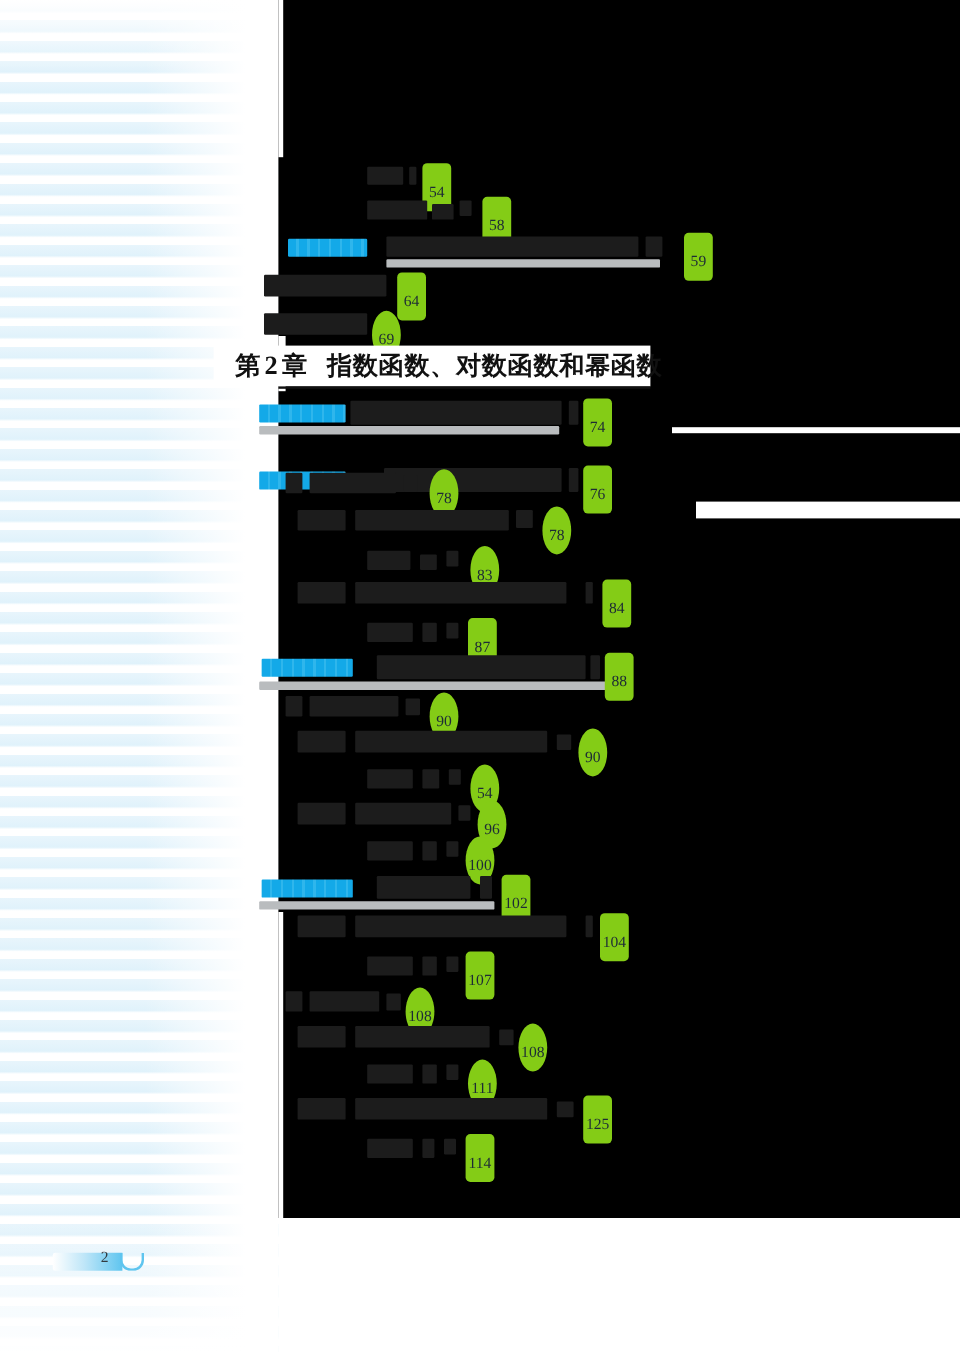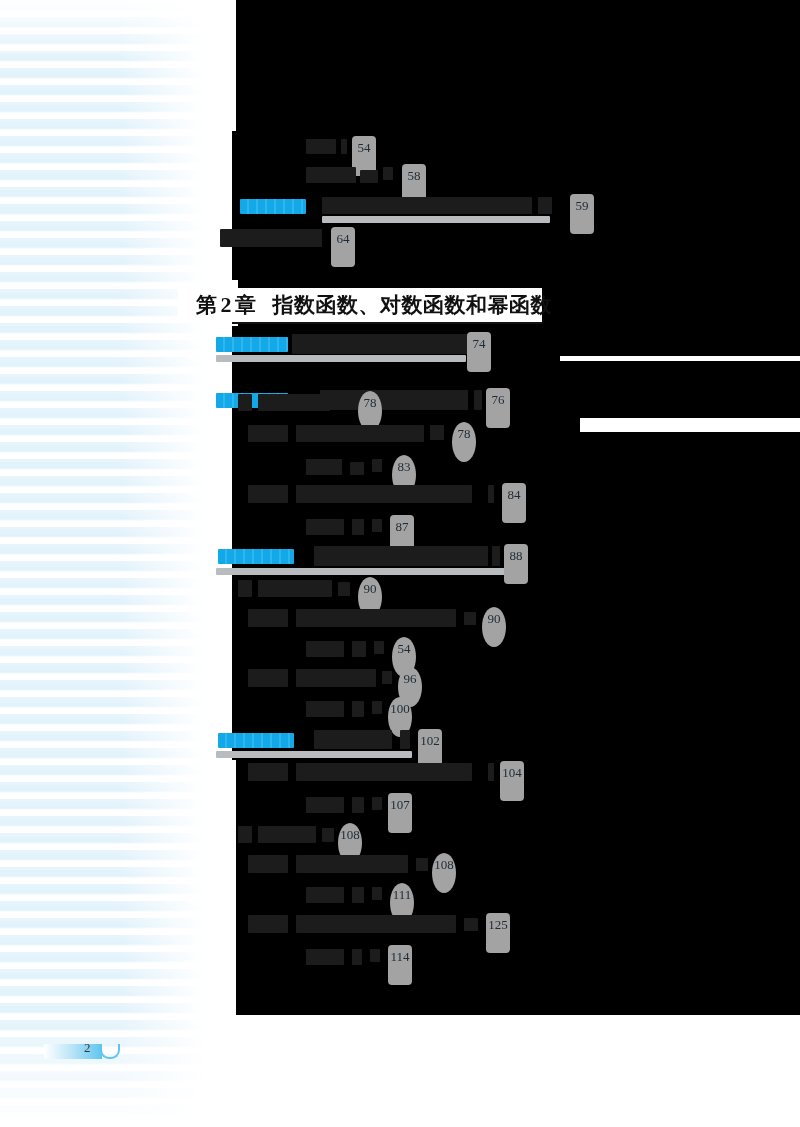--- a/index.html
+++ b/index.html
@@ -66,28 +66,28 @@
     background:
       repeating-linear-gradient(to right,
         #13a9e8 0px,#13a9e8 7px,
         #2fb6ec 7px,#2fb6ec 9px);
   }
 
   
   .pgbadge{
     position:absolute;
     min-width:24px;height:40px;
-    background:#a3a3a3;
+    background:#84cc16;
     border-radius:4px;
     color:#1d2b36;
     font-family:"Liberation Serif", serif;
     font-size:13px;
     line-height:24px;
     text-align:center;
-    padding:0 2px;
+    padding:12px 2px;
     box-sizing:border-box;
   }
   .pgbadge.round{border-radius:50%;}
 
   
   .chapter-band{
     position:absolute;left:178px;top:288px;width:364px;height:34px;
     background:#ffffff;
   }
   .chapter-title{
@@ -165,33 +165,37 @@
       <div class="bar" style="left:516px;top:1px;width:14px;height:17px;"></div>
       <div class="leader" style="left:300px;top:20px;width:228px;"></div>
       <div class="pgbadge" style="left:548px;top:-2px;">59</div>
     </div>
 
     <div class="row" style="left:0;top:228px;width:800px;">
       <div class="bar" style="left:220px;top:1px;width:102px;height:18px;"></div>
       <div class="pgbadge" style="left:331px;top:-1px;">64</div>
     </div>
 
+    <div class="row" style="left:0;top:260px;width:800px;">
+      <div class="bar" style="left:220px;top:1px;width:86px;height:18px;"></div>
+      <div class="pgbadge round" style="left:310px;top:-1px;">69</div>
+    </div>
 
     <div class="chapter-band"></div>
     <div class="chapter-title">
       <span>第</span><span class="num">2</span><span>章</span><span class="ttl">指数函数、对数函数和幂函数</span>
     </div>
     <div class="chapter-rule"></div>
 
     <div class="row" style="left:0;top:334px;width:800px;">
       <div class="bluetag" style="left:216px;top:3px;width:72px;"></div>
       <div class="bar" style="left:292px;top:0px;width:176px;height:20px;"></div>
       <div class="bar" style="left:474px;top:0px;width:8px;height:20px;"></div>
       <div class="leader" style="left:216px;top:21px;width:250px;"></div>
-      <div class="pgbadge" style="left:467px;top:-2px;">74</div>
+      <div class="pgbadge" style="left:486px;top:-2px;">74</div>
     </div>
 
     <div class="row" style="left:0;top:362px;width:800px;margin-top:28px;">
       <div class="bluetag" style="left:216px;top:3px;width:72px;"></div>
       <div class="bar" style="left:320px;top:0px;width:148px;height:20px;"></div>
       <div class="bar" style="left:474px;top:0px;width:8px;height:20px;"></div>
       <div class="pgbadge" style="left:486px;top:-2px;">76</div>
     </div>
 
     <div class="row" style="left:0;top:392px;width:800px;">

